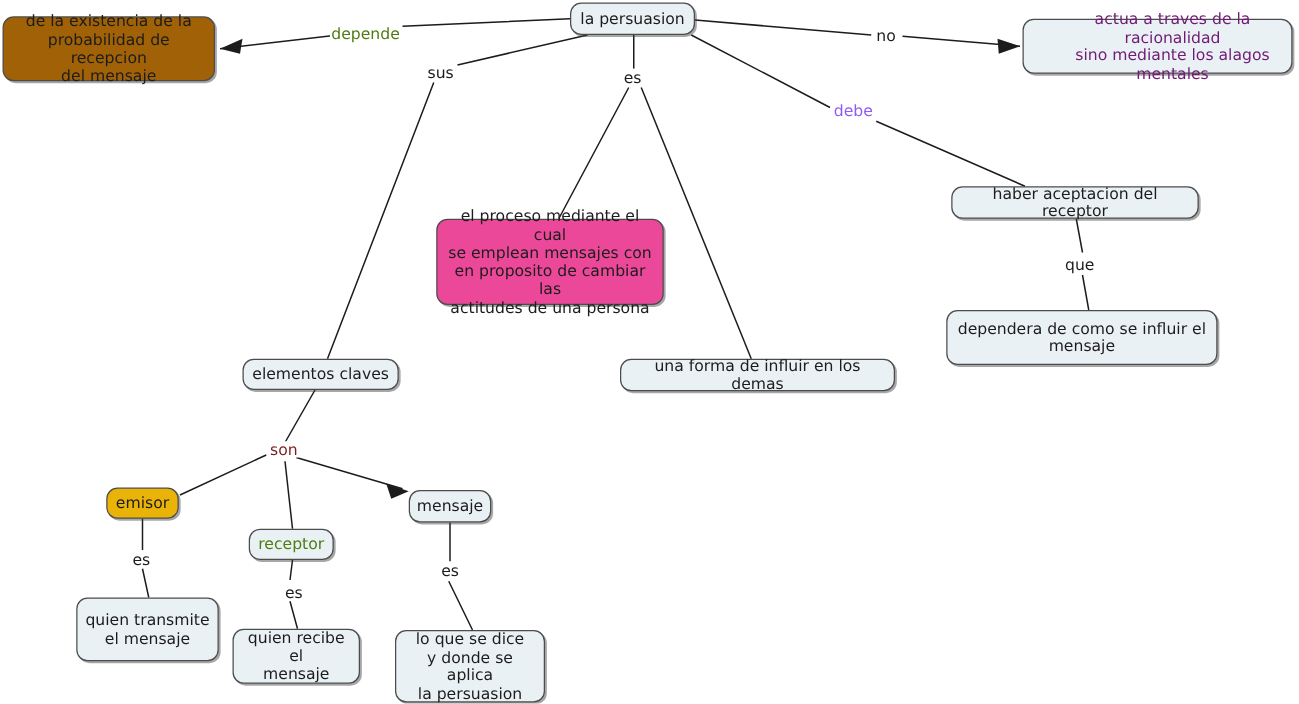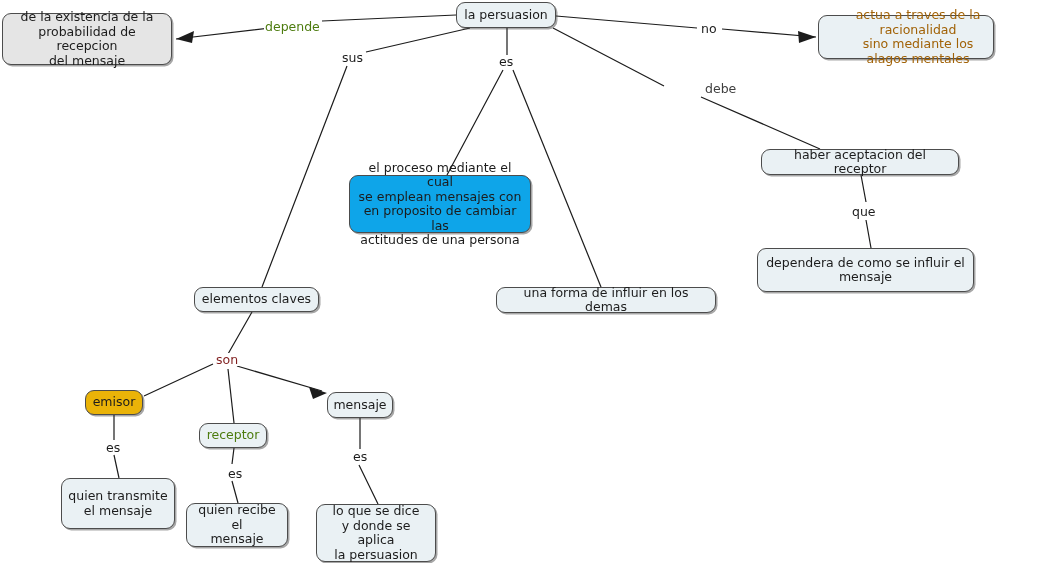--- a/index.html
+++ b/index.html
@@ -71,33 +71,33 @@
       <path d="M 237 366 L 322 391" stroke="#1c1c1c" stroke-width="1.2" fill="none"></path>
       <polygon points="327,393 309,387 313,399" fill="#1c1c1c"></polygon>
       <path d="M 114 415 L 114 440 M 114 455 L 119 478" stroke="#1c1c1c" stroke-width="1.2" fill="none"></path>
       <path d="M 234 448 L 232 464 M 232 481 L 238 503" stroke="#1c1c1c" stroke-width="1.2" fill="none"></path>
       <path d="M 360 418 L 360 449 M 359 465 L 378 504" stroke="#1c1c1c" stroke-width="1.2" fill="none"></path>
     </svg>
 <div class="linklabel" style="left: 264px; top: 20px; color: #4d7c0f;">depende</div>
     <div class="linklabel" style="left: 700px; top: 22px; color: rgb(28, 28, 28);">no</div>
     <div class="linklabel" style="left: 341px; top: 51px; color: rgb(28, 28, 28);">sus</div>
     <div class="linklabel" style="left: 498px; top: 55px; color: rgb(28, 28, 28);">es</div>
-    <div class="linklabel" style="left: 704px; top: 82px; color: #404040;">debe</div>
+    <div class="linklabel" style="left: 666px; top: 82px; color: #8b5cf6;">debe</div>
     <div class="linklabel" style="left: 851px; top: 205px; color: rgb(28, 28, 28);">que</div>
     <div class="linklabel" style="left: 215px; top: 353px; color: #7f1d1d;">son</div>
     <div class="linklabel" style="left: 105px; top: 441px; color: rgb(28, 28, 28);">es</div>
     <div class="linklabel" style="left: 227px; top: 467px; color: rgb(28, 28, 28);">es</div>
     <div class="linklabel" style="left: 352px; top: 450px; color: rgb(28, 28, 28);">es</div>
     <div class="node" style="left: 456px; top: 2px; width: 100px; height: 26px; background: rgb(234, 241, 244); border-color: rgb(76, 76, 76); color: rgb(28, 28, 28);">la persuasion</div>
-    <div class="node" style="left: 2px; top: 13px; width: 170px; height: 52px; background: #e5e5e5; border-color: rgb(76, 76, 76); color: rgb(28, 28, 28);">de la existencia de la
+    <div class="node" style="left: 2px; top: 13px; width: 170px; height: 52px; background: #a16207; border-color: rgb(76, 76, 76); color: rgb(28, 28, 28);">de la existencia de la
 probabilidad de recepcion
 del mensaje</div>
-    <div class="node" style="left: 818px; top: 15px; width: 176px; height: 44px; background: rgb(234, 241, 244); border-color: rgb(76, 76, 76); color: #a16207; padding-left: 29px;">actua a traves de la racionalidad
+    <div class="node" style="left: 818px; top: 15px; width: 216px; height: 44px; background: rgb(234, 241, 244); border-color: rgb(76, 76, 76); color: #701a75; padding-left: 29px;">actua a traves de la racionalidad
 sino mediante los alagos mentales</div>
-    <div class="node" style="left: 349px; top: 175px; width: 182px; height: 58px; background: #0ea5e9; border-color: rgb(76, 76, 76); color: rgb(28, 28, 28); text-align: center;">el proceso mediante el cual
+    <div class="node" style="left: 349px; top: 175px; width: 182px; height: 69px; background: #ec4899; border-color: rgb(76, 76, 76); color: rgb(28, 28, 28); text-align: center;">el proceso mediante el cual
 se emplean mensajes con
 en proposito de cambiar las
 actitudes de una persona</div>
     <div class="node" style="left: 496px; top: 287px; width: 220px; height: 26px; background: rgb(234, 241, 244); border-color: rgb(76, 76, 76); color: rgb(28, 28, 28);">una forma de influir en los demas</div>
     <div class="node" style="left: 761px; top: 149px; width: 198px; height: 26px; background: rgb(234, 241, 244); border-color: rgb(76, 76, 76); color: rgb(28, 28, 28);">haber aceptacion del receptor</div>
     <div class="node" style="left: 757px; top: 248px; width: 217px; height: 44px; background: rgb(234, 241, 244); border-color: rgb(76, 76, 76); color: rgb(28, 28, 28);">dependera de como se influir el
 mensaje</div>
     <div class="node" style="left: 194px; top: 287px; width: 125px; height: 25px; background: rgb(234, 241, 244); border-color: rgb(76, 76, 76); color: rgb(28, 28, 28);">elementos claves</div>
     <div class="node" style="left: 85px; top: 390px; width: 58px; height: 25px; background: #eab308; border-color: rgb(76, 76, 76); color: rgb(28, 28, 28);">emisor</div>
     <div class="node" style="left: 199px; top: 423px; width: 68px; height: 25px; background: rgb(234, 241, 244); border-color: rgb(76, 76, 76); color: #4d7c0f;">receptor</div>

